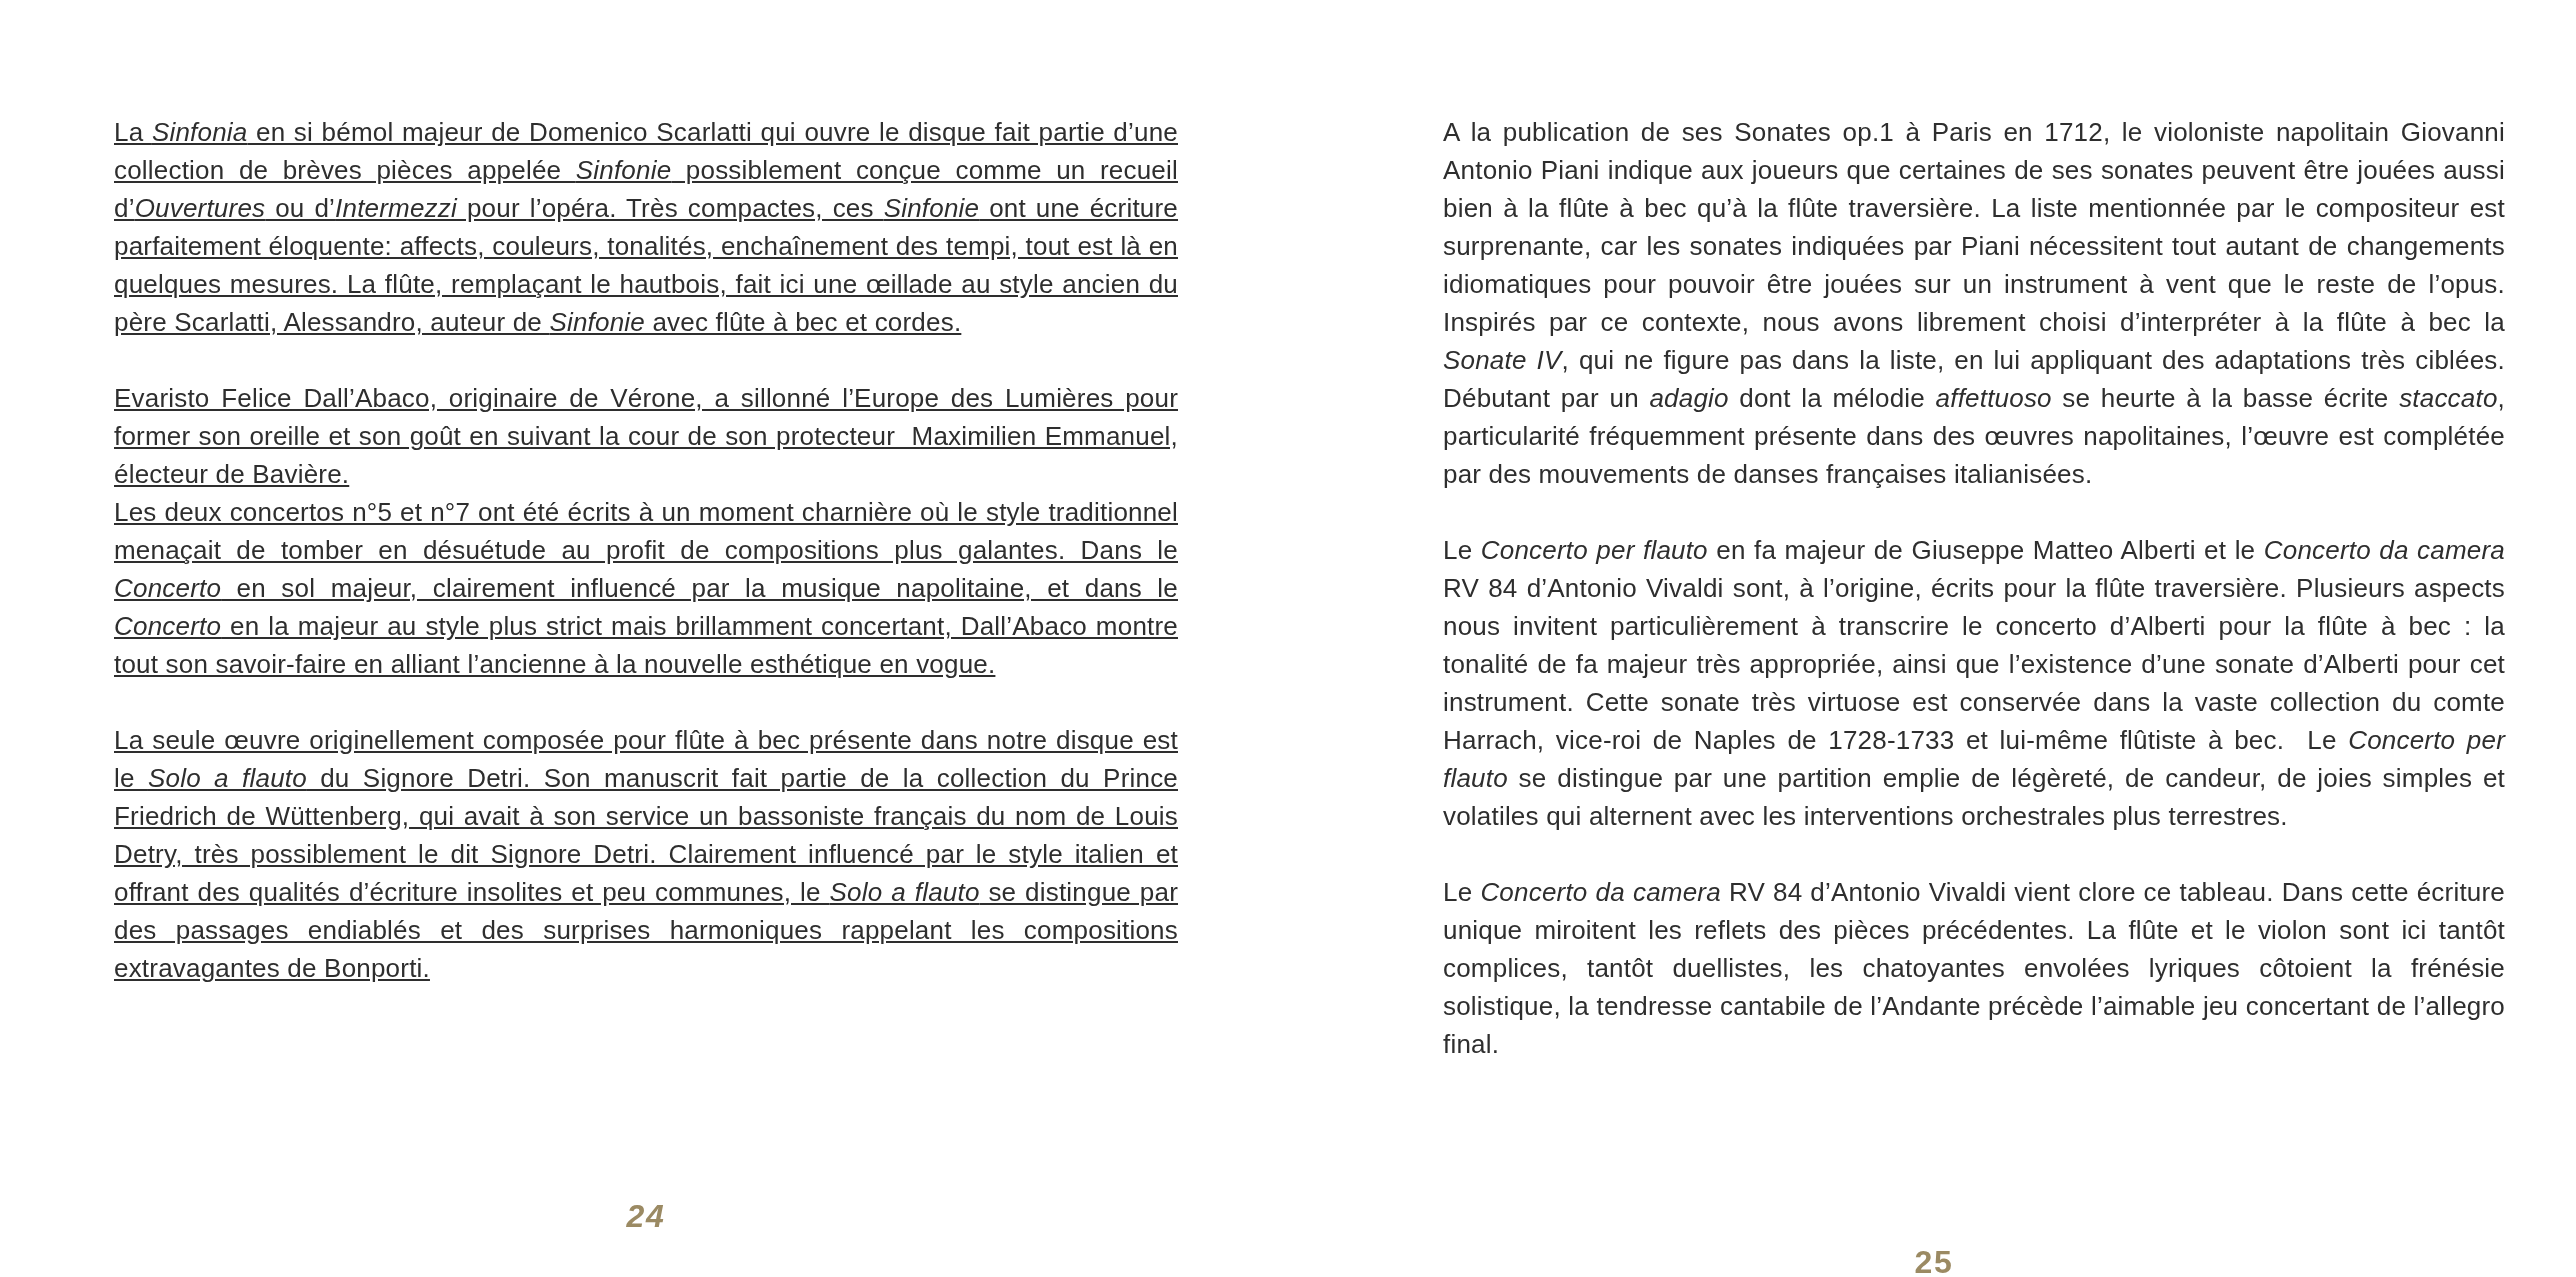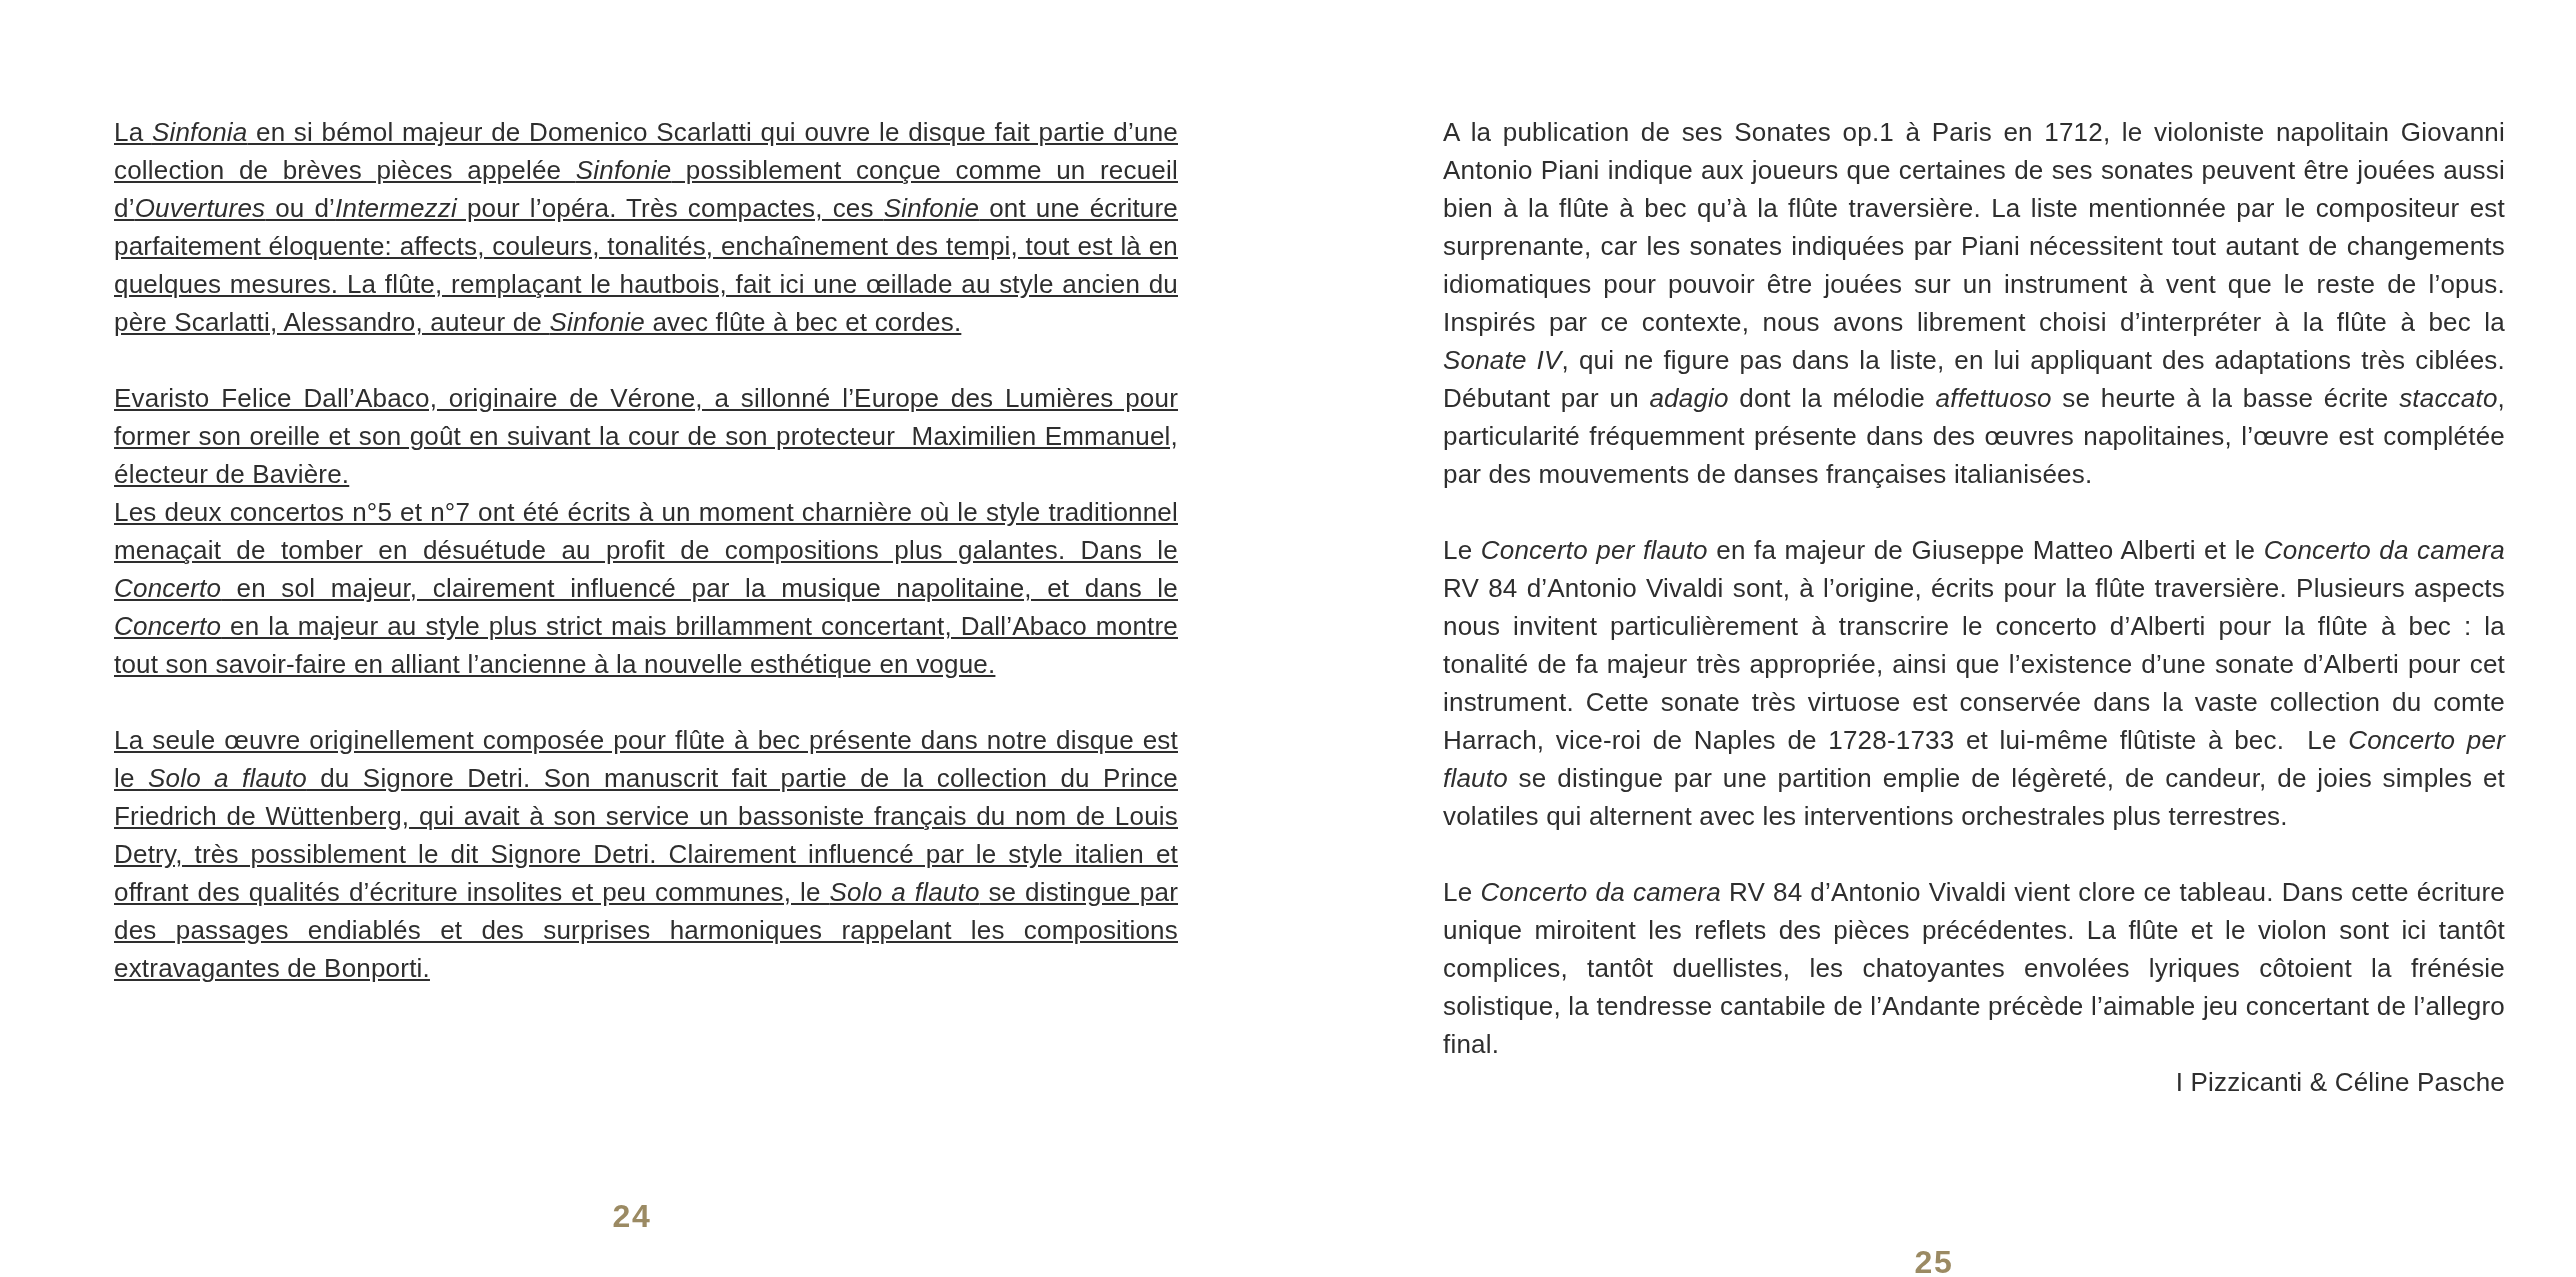--- a/index.html
+++ b/index.html
@@ -31,42 +31,41 @@
   p.signature { text-align: right; margin-top: 0; }
   .page-number {
     position: absolute;
     top: 1198px;
     text-align: center;
     font-size: 32px;
     font-weight: 700;
     letter-spacing: 1.8px;
     color: var(--page-number-color, #9b8a63);
   }
-  .pn-left  { left: 100px;  width: 1064px; }
+  .pn-left  { left: 114px;  width: 1064px; font-style: italic; }
   .pn-right { left: 1403px; width: 1062px; margin-top: 46px; }
 </style>
 </head>
 <body>
 
 <div class="spread">
 
   <section class="text-col col-left">
       <p class="para"><span>La </span><em>Sinfonia</em><span> en si bémol majeur de Domenico Scarlatti qui ouvre le disque fait partie d’une collection de brèves pièces appelée </span><em>Sinfonie</em><span> possiblement conçue comme un recueil d’</span><em>Ouvertures</em><span> ou d’</span><em>Intermezzi</em><span> pour l’opéra. Très compactes, ces </span><em>Sinfonie</em><span> ont une écriture parfaitement éloquente: affects, couleurs, tonalités, enchaînement des tempi, tout est là en quelques mesures. La flûte, remplaçant le hautbois, fait ici une œillade au style ancien du père Scarlatti, Alessandro, auteur de </span><em>Sinfonie</em><span> avec flûte à bec et cordes.</span></p>
       <p class="para gap"><span>Evaristo Felice Dall’Abaco, originaire de Vérone, a sillonné l’Europe des Lumières pour former son oreille et son goût en suivant la cour de son protecteur&nbsp; Maximilien Emmanuel, électeur de Bavière.</span></p>
       <p class="para"><span>Les deux concertos n°5 et n°7 ont été écrits à un moment charnière où le style traditionnel menaçait de tomber en désuétude au profit de compositions plus galantes. Dans le </span><em>Concerto</em><span> en sol majeur, clairement influencé par la musique napolitaine, et dans le </span><em>Concerto</em><span> en la majeur au style plus strict mais brillamment concertant, Dall’Abaco montre tout son savoir-faire en alliant l’ancienne à la nouvelle esthétique en vogue.</span></p>
       <p class="para gap"><span>La seule œuvre originellement composée pour flûte à bec présente dans notre disque est le </span><em>Solo a flauto</em><span> du Signore Detri. Son manuscrit fait partie de la collection du Prince Friedrich de Wüttenberg, qui avait à son service un bassoniste français du nom de Louis Detry, très possiblement le dit Signore Detri. Clairement influencé par le style italien et offrant des qualités d’écriture insolites et peu communes, le </span><em>Solo a flauto</em><span> se distingue par des passages endiablés et des surprises harmoniques rappelant les compositions extravagantes de Bonporti.</span></p>
     </section>
 
   <section class="text-col col-right">
     <div>
         <p class="para"><span>A la publication de ses Sonates op.1 à Paris en 1712, le violoniste napolitain Giovanni Antonio Piani indique aux joueurs que certaines de ses sonates peuvent être jouées aussi bien à la flûte à bec qu’à la flûte traversière. La liste mentionnée par le compositeur est surprenante, car les sonates indiquées par Piani nécessitent tout autant de changements idiomatiques pour pouvoir être jouées sur un instrument à vent que le reste de l’opus. Inspirés par ce contexte, nous avons librement choisi d’interpréter à la flûte à bec la </span><em>Sonate IV</em><span>, qui ne figure pas dans la liste, en lui appliquant des adaptations très ciblées. Débutant par un </span><em>adagio</em><span> dont la mélodie </span><em>affettuoso</em><span> se heurte à la basse écrite </span><em>staccato</em><span>, particularité fréquemment présente dans des œuvres napolitaines, l’œuvre est complétée par des mouvements de danses françaises italianisées.</span></p>
         <p class="para gap"><span>Le </span><em>Concerto per flauto</em><span> en fa majeur de Giuseppe Matteo Alberti et le </span><em>Concerto da camera</em><span> RV 84 d’Antonio Vivaldi sont, à l’origine, écrits pour la flûte traversière. Plusieurs aspects nous invitent particulièrement à transcrire le concerto d’Alberti pour la flûte à bec : la tonalité de fa majeur très appropriée, ainsi que l’existence d’une sonate d’Alberti pour cet instrument. Cette sonate très virtuose est conservée dans la vaste collection du comte Harrach, vice-roi de Naples de 1728-1733 et lui-même flûtiste à bec.&nbsp; Le </span><em>Concerto per flauto</em><span> se distingue par une partition emplie de légèreté, de candeur, de joies simples et volatiles qui alternent avec les interventions orchestrales plus terrestres.</span></p>
         <p class="para gap"><span>Le </span><em>Concerto da camera</em><span> RV 84 d’Antonio Vivaldi vient clore ce tableau. Dans cette écriture unique miroitent les reflets des pièces précédentes. La flûte et le violon sont ici tantôt complices, tantôt duellistes, les chatoyantes envolées lyriques côtoient la frénésie solistique, la tendresse cantabile de l’Andante précède l’aimable jeu concertant de l’allegro final.</span></p>
       </div>
-    <p class="para signature">I Pizzicanti &amp; Céline Pasche</p>
   </section>
 
   <div class="page-number pn-left">24</div>
 
   <div class="page-number pn-right">25</div>
 
 </div>
 
 
 </body></html>

